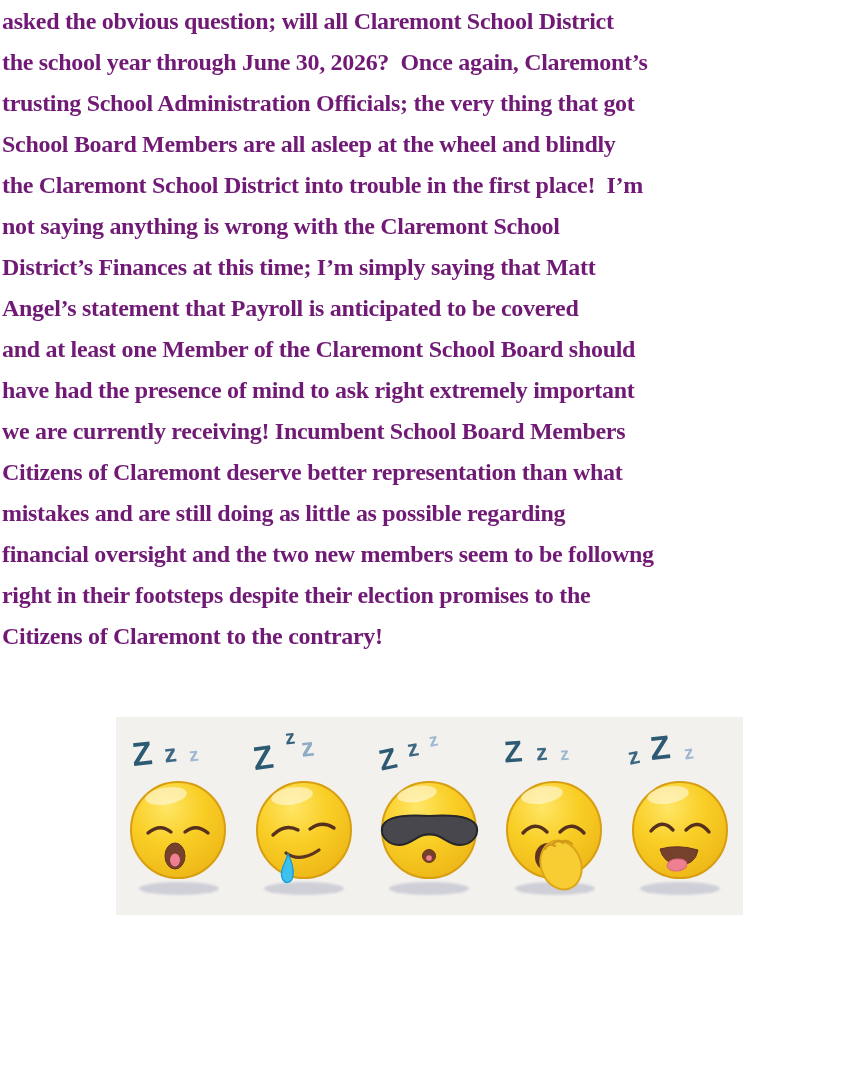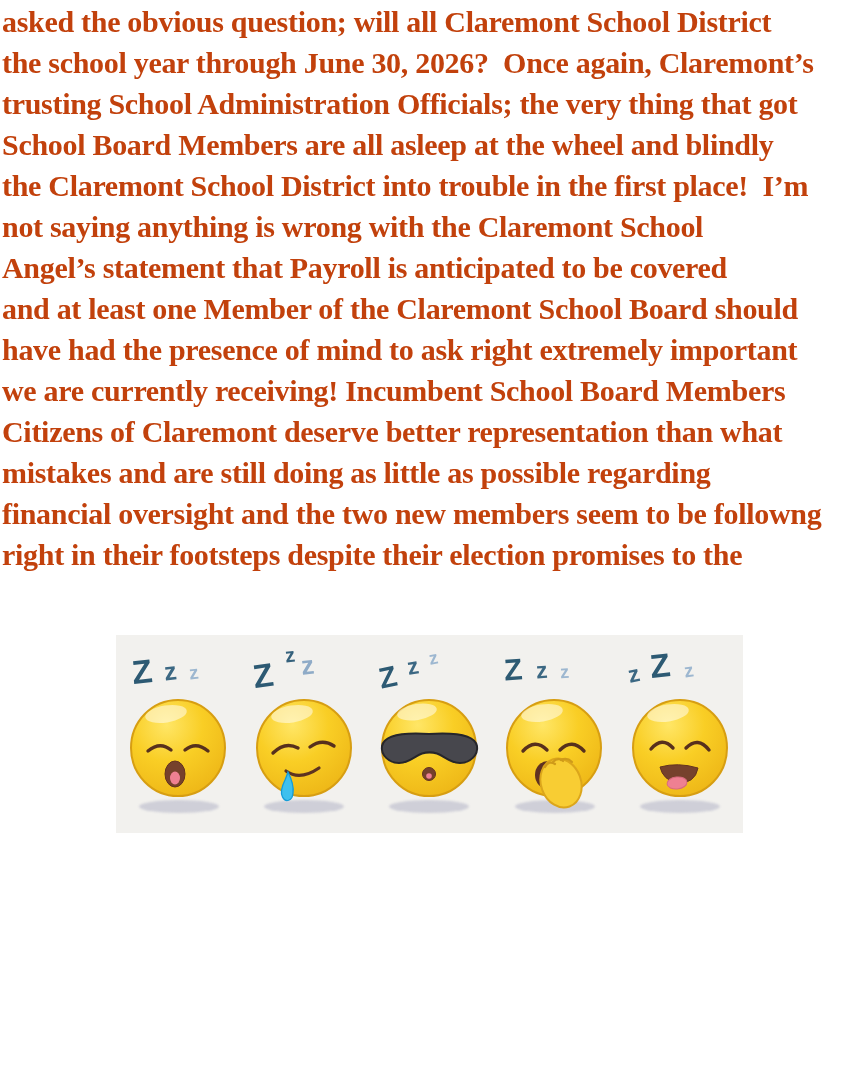--- a/index.html
+++ b/index.html
@@ -15,24 +15,24 @@
   }
   
   .letter-text {
     padding-top: 1px;
     padding-left: 2px;
   }
   .text-line {
     white-space: pre;
     font-family: "Liberation Serif", "DejaVu Serif", serif;
     font-weight: bold;
-    font-size: 30px;
+    font-size: 24px;
     line-height: 41px;
     letter-spacing: -0.3px;
-    color: #c2410c;
+    color: #701a75;
   }
   
   .emoji-strip {
     margin-top: 60px;
     margin-left: 116px;
     width: 627px;
     height: 198px;
     background: #f2f1ee;
     display: flex;
     overflow: hidden;
@@ -102,28 +102,30 @@
 
 <main>
 
   <section class="letter-text">
     <div class="text-line">asked the obvious question; will all Claremont School District</div>
     <div class="text-line">the school year through June 30, 2026?  Once again, Claremont’s</div>
     <div class="text-line">trusting School Administration Officials; the very thing that got</div>
     <div class="text-line">School Board Members are all asleep at the wheel and blindly</div>
     <div class="text-line">the Claremont School District into trouble in the first place!  I’m</div>
     <div class="text-line">not saying anything is wrong with the Claremont School</div>
+    <div class="text-line">District’s Finances at this time; I’m simply saying that Matt</div>
     <div class="text-line">Angel’s statement that Payroll is anticipated to be covered</div>
     <div class="text-line">and at least one Member of the Claremont School Board should</div>
     <div class="text-line">have had the presence of mind to ask right extremely important</div>
     <div class="text-line">we are currently receiving! Incumbent School Board Members</div>
     <div class="text-line">Citizens of Claremont deserve better representation than what</div>
     <div class="text-line">mistakes and are still doing as little as possible regarding</div>
     <div class="text-line">financial oversight and the two new members seem to be followng</div>
     <div class="text-line">right in their footsteps despite their election promises to the</div>
+    <div class="text-line">Citizens of Claremont to the contrary!</div>
   </section>
 
   <figure class="emoji-strip" style="margin-block:0; margin-inline:0; margin-top:60px; margin-left:116px;">
 
     <div class="emoji-cell c1">
       <div class="zzz">
         <span class="za">Z</span>
         <span class="zb">z</span>
         <span class="zc">z</span>
       </div>

